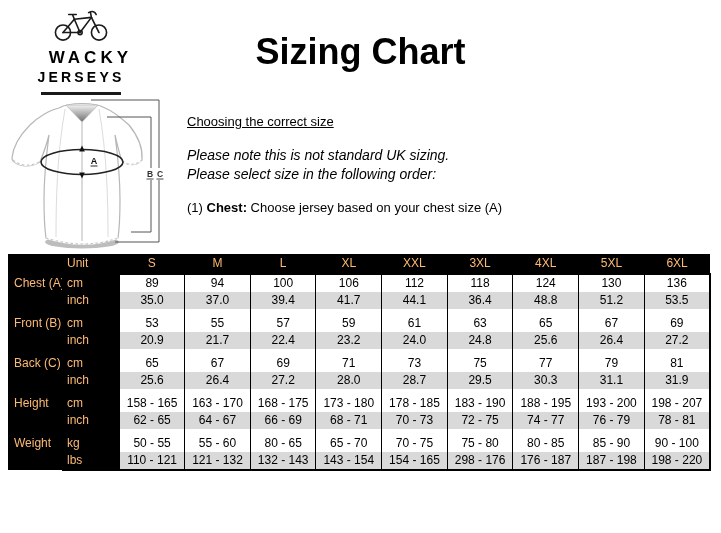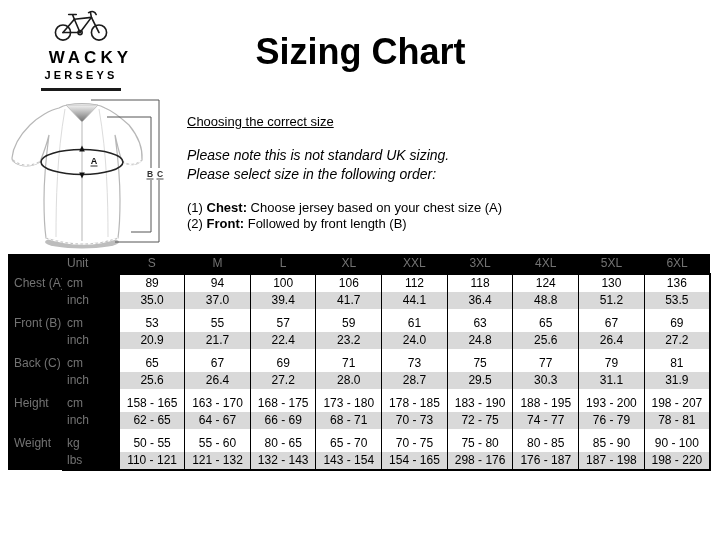--- a/index.html
+++ b/index.html
@@ -3,39 +3,39 @@
 <meta charset="utf-8">
 <style>
   html,body{margin:0;padding:0;}
   body{
     width:721px;height:533px;background:#fff;position:relative;overflow:hidden;
     font-family:"Liberation Sans",sans-serif;color:#000;
   }
   
   .logo{position:absolute;left:30px;top:6px;width:102px;text-align:center;}
   .logo-line1{font-size:17px;font-weight:600;letter-spacing:4px;margin-top:2px;white-space:nowrap;text-align:right;}
-  .logo-line2{font-size:11px;font-weight:600;letter-spacing:3.2px;margin-top:1px;white-space:nowrap;}
+  .logo-line2{font-size:14px;font-weight:600;letter-spacing:3.2px;margin-top:1px;white-space:nowrap;}
   .logo-bar{height:3px;background:#1a1a1a;width:80px;margin:7px auto 0 auto;}
   
   .title{position:absolute;left:0;top:31px;width:100%;text-align:center;
          font-size:36px;font-weight:bold;letter-spacing:0px;}
   
   .diagram{position:absolute;left:5px;top:95px;}
   
   .instr{position:absolute;left:187px;top:114px;width:360px;}
   .instr-heading{font-size:13px;text-decoration:underline;margin:0 0 16px 0;line-height:16px;}
   .instr-note{font-size:14px;font-style:italic;line-height:19px;margin:0 0 16px 0;}
   .steps{font-size:13px;line-height:15.6px;}
   .steps b{font-weight:bold;}
   
   .tablewrap{position:absolute;left:8px;top:254px;}
   table{border-collapse:collapse;table-layout:fixed;width:703px;font-size:12px;}
   td{padding:0;height:17px;line-height:17px;overflow:hidden;white-space:nowrap;}
   tr.sp td{height:6px;line-height:6px;}
-  .blk{background:#000;color:#737373;}
+  .blk{background:#000;color:#fdba74;}
   .lab{text-align:left;padding-left:6px;vertical-align:top;}
   .unit{text-align:left;padding-left:5px;}
   .hdr{height:19px;line-height:19px;border-bottom:2px solid #000;}
   .size{text-align:center;}
   .data{text-align:center;background:#fff;border-left:1.5px solid #000;}
   .data.first{border-left:2px solid #000;margin-top:27px;}
   .data.last{border-right:2px solid #000;}
   tr.alt .data{background:#d9d9d9;}
   table tr:last-child td{border-bottom:2px solid #000;}
 </style>
@@ -114,23 +114,20 @@
 </svg>
 
 <div class="instr">
   <p class="instr-heading">Choosing the correct size</p>
   <p class="instr-note"><span>Please note this is not standard UK sizing.</span><br>
   <span>Please select size in the following order:</span></p>
   <div class="steps">
     <div><span>(1)</span>
       <b>Chest:</b>
       <span>Choose jersey based on your chest size (A)</span></div>
-    <div><span>(2)</span>
-      <b>Front:</b>
-      <span>Followed by front length (B)</span></div>
   </div>
 </div>
 
 <div class="tablewrap">
   <table id="sizing-table">
     <colgroup>
         <col style="width:54px">
         <col style="width:57px">
       </colgroup>
   <tbody>

